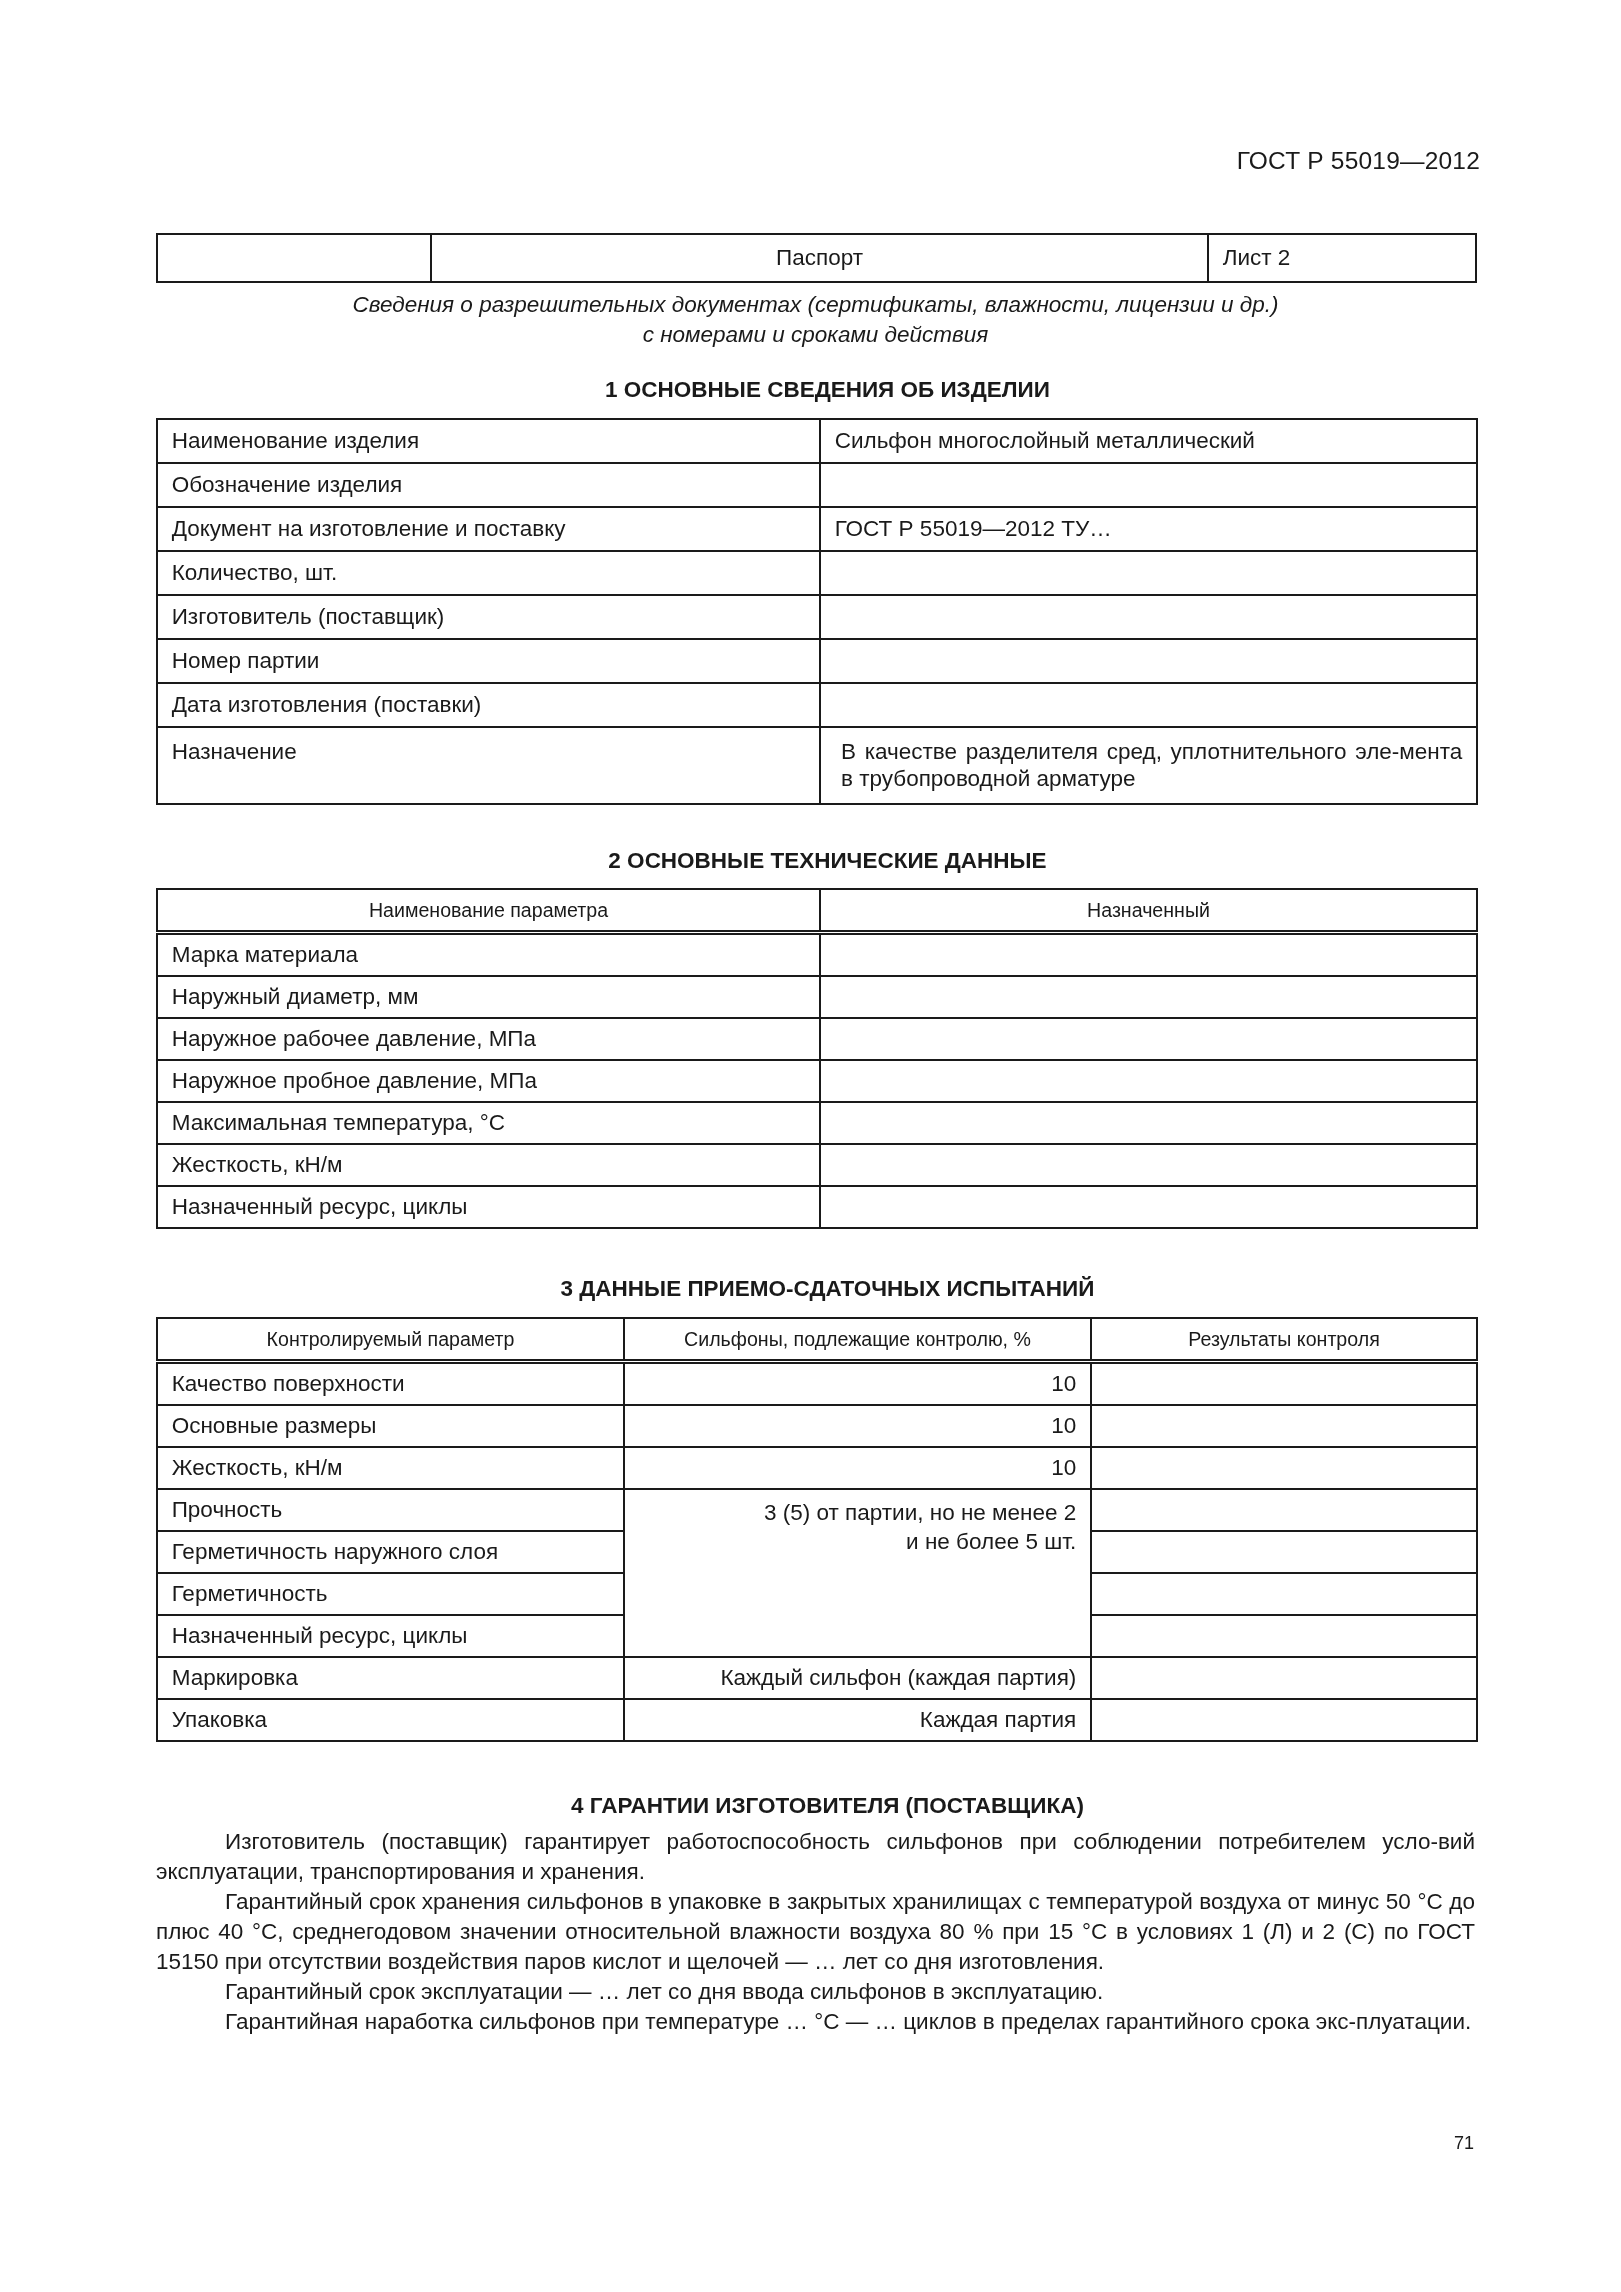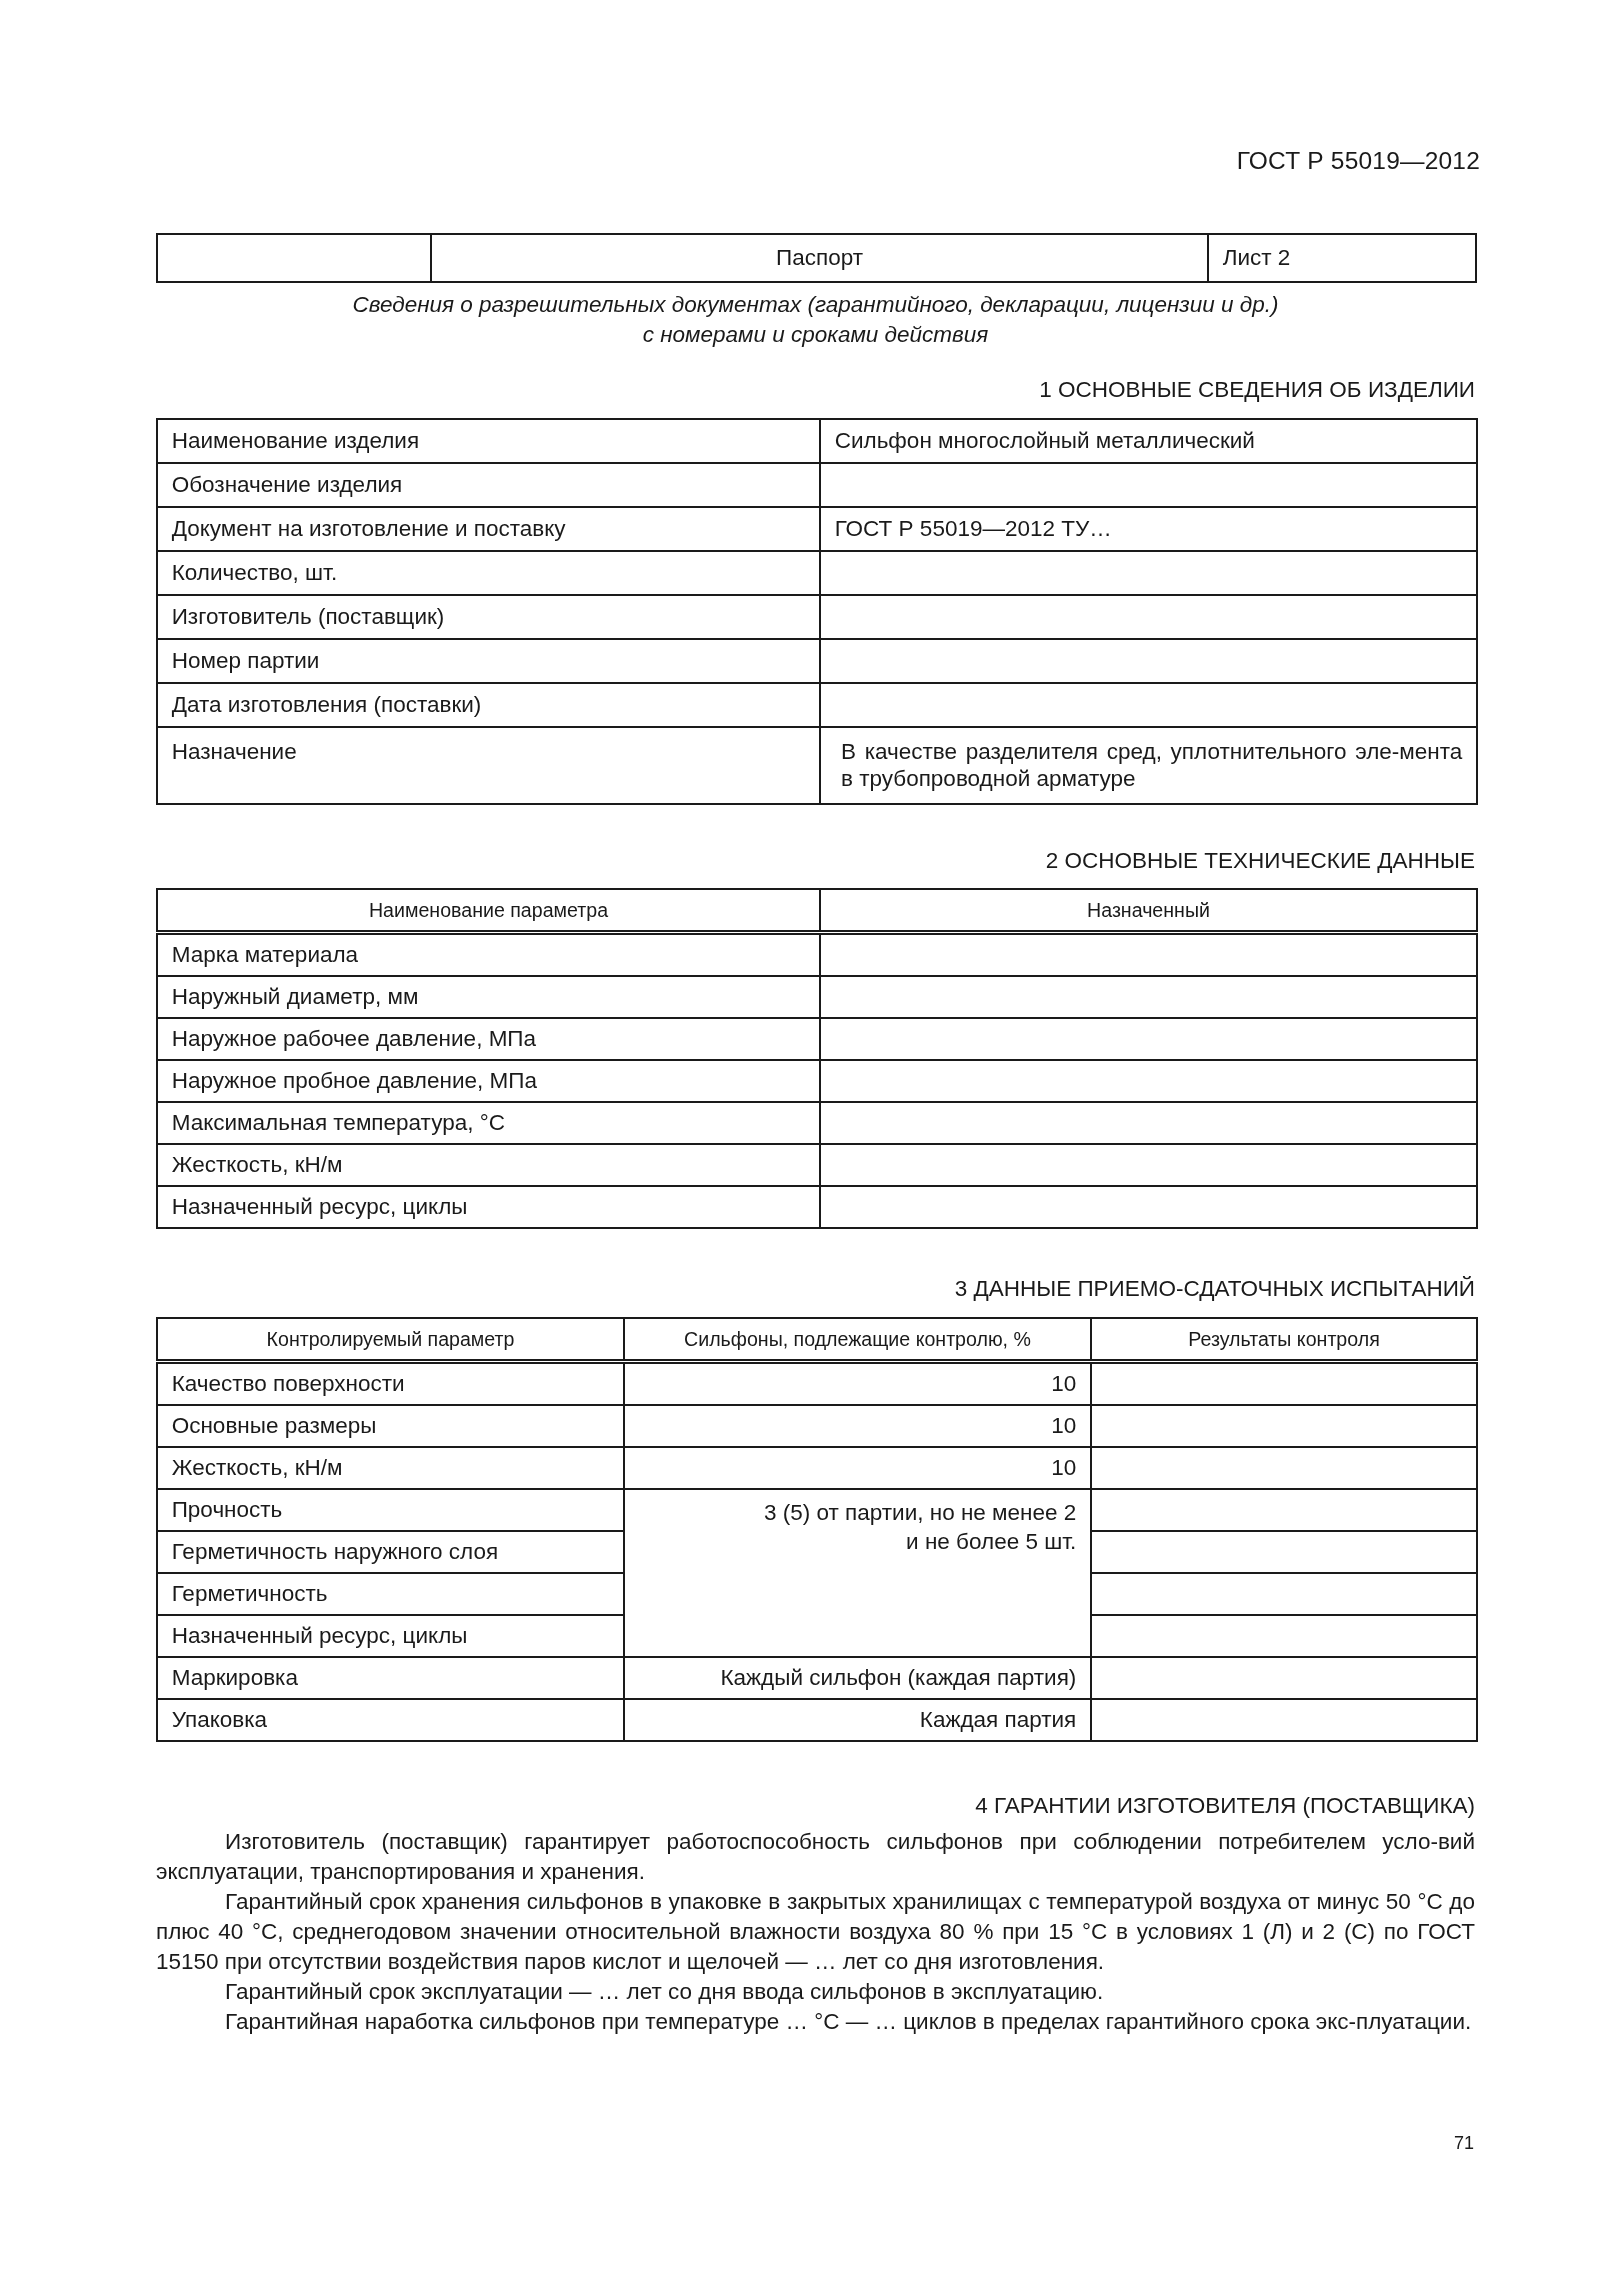--- a/index.html
+++ b/index.html
@@ -5,21 +5,21 @@
   html, body { margin: 0; padding: 0; background: #ffffff; }
   body { width: 1621px; height: 2293px; position: relative; overflow: hidden;
          font-family: "Liberation Sans", "DejaVu Sans", sans-serif; color: #1a1a1a; }
   .abs { position: absolute; }
   .doc-code { right: 141px; top: 147px; font-size: 24.5px; font-weight: normal; letter-spacing: 0.2px; }
   table { border-collapse: collapse; position: absolute; left: 156px; width: 1319px; table-layout: fixed; }
   td { border: 2.5px solid #1a1a1a; font-size: 22.5px; padding: 0 13.7px; vertical-align: middle; overflow: hidden; }
   .passport-tbl td { height: 46px; border-width: 2.9px; }
   .passport-tbl td.mid { text-align: center; }
   .italic-note { left: 156px; width: 1319px; text-align: center; font-style: italic; font-size: 22.5px; line-height: 30px; top: 290px; }
-  .sec-title { left: 156px; width: 1319px; text-align: right; font-weight: normal; font-size: 22.5px; }
+  .sec-title { left: 168px; width: 1319px; text-align: center; font-weight: bold; font-size: 22.5px; }
   .t1 td { height: 42px; }
   .t1 td.two { height: 65px; vertical-align: top; padding-top: 9.8px; line-height: 27.4px; }
   .t1 td.just { text-align: justify; text-align-last: left; padding-left: 20px; }
   .hdr td { font-size: 19.6px; text-align: center; height: 41px; border-bottom: 5.9px double #1a1a1a; }
   .t2 td { height: 40px; }
   .t3 td { height: 40px; }
   .t3 td.c { text-align: right; }
   .t3 td.merged { vertical-align: top; padding-top: 7.8px; line-height: 29px; text-align: right; }
   .para { left: 156px; width: 1319px; font-size: 22.5px; line-height: 30px; text-align: justify; }
   .para p { margin: 0; text-indent: 69px; }
@@ -39,21 +39,21 @@
   <tbody>
       <tr>
     <td></td>
     <td class="mid">Паспорт</td>
     <td>Лист 2</td>
   </tr>
 </tbody>
   </table>
 
 <div class="abs italic-note">
-  <div>Сведения о разрешительных документах (гарантийного, декларации, лицензии и др.)</div>
+  <div>Сведения о разрешительных документах (сертификаты, влажности, лицензии и др.)</div>
   <div>с номерами и сроками действия</div>
 </div>
 
 <div class="abs sec-title" style="top:377px;">1  ОСНОВНЫЕ СВЕДЕНИЯ ОБ ИЗДЕЛИИ</div>
 <table class="t1" style="top:418px;">
   <colgroup>
       <col style="width:663px">
       <col style="width:657px">
     </colgroup>
   <tbody>

